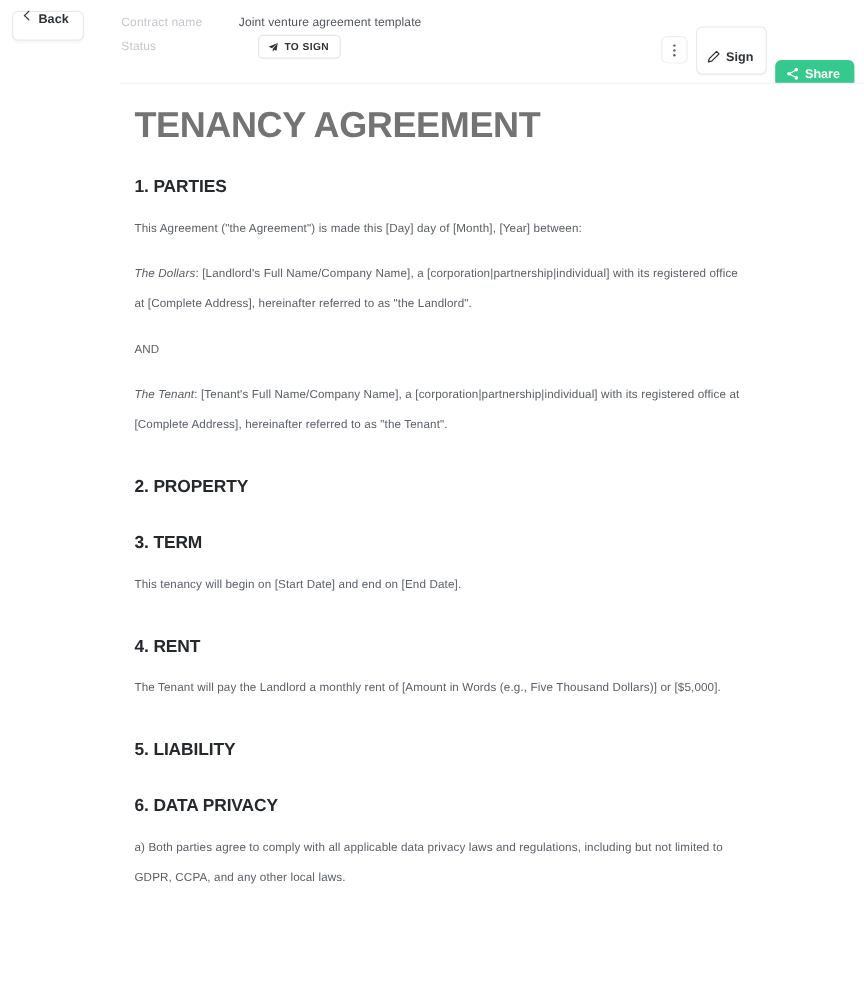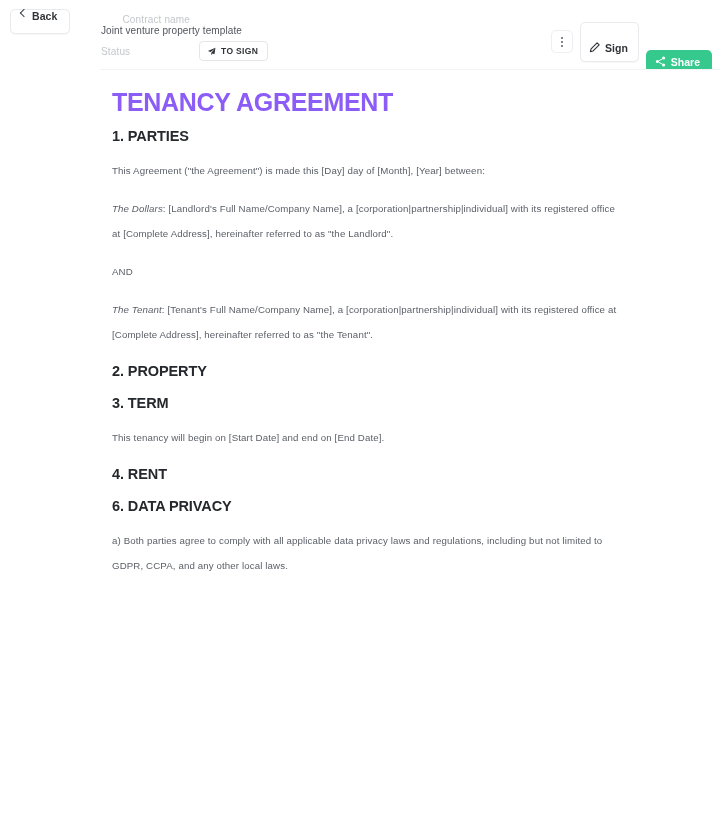--- a/index.html
+++ b/index.html
@@ -54,22 +54,22 @@
     color: #2f3337;
     letter-spacing: .1px;
   }
 
   .meta-row {
     position: absolute;
     display: flex;
     align-items: center;
     left: 101px;
   }
-  .meta-row.r1 { top: 14px; flex-direction: column; }
-  .meta-row.r2 { top: 41px; }
+  .meta-row.r1 { top: 14px; }
+  .meta-row.r2 { top: 29px; }
 
   .meta-label {
     width: 98px;
     font-size: 10px;
     color: #c3c7cc;
     letter-spacing: .15px;
   }
   .meta-value {
     font-size: 10px;
     color: #50555c;
@@ -79,20 +79,21 @@
   .status-badge {
     display: inline-flex;
     align-items: center;
     gap: 5px;
     height: 20px;
     padding: 0 9px 0 7px;
     border: 1px solid #e4e6ea;
     border-radius: 4px;
     background: #fff;
     cursor: pointer;
+    margin-left: 16px;
   }
   .status-badge .txt {
     font-size: 8.5px;
     font-weight: bold;
     color: #2f3337;
     letter-spacing: .35px;
   }
 
   
   .actions {
@@ -171,33 +172,33 @@
     width: 720px;
     height: 749px;
     overflow: hidden;
     background: #ffffff;
   }
   .doc {
     padding: 18px 102px 0 112px;
   }
 
   .doc-title {
-    font-size: 25px;
-    font-weight: bold;
-    color: #8b5cf6;
+    font-size: 30px;
+    font-weight: bold;
+    color: #737373;
     letter-spacing: -0.3px;
-    margin-bottom: 11px;
+    margin-bottom: 26px;
   }
 
   .sec-h {
     font-size: 14.5px;
     font-weight: bold;
     color: #25282c;
     letter-spacing: -0.1px;
-    margin-top: 16px;
+    margin-top: 31px;
     margin-bottom: 14px;
   }
   .sec-h:first-of-type { margin-top: 0; }
 
   .p {
     font-size: 9.7px;
     line-height: 25px;
     color: #5b6068;
     letter-spacing: .12px;
     margin-bottom: 13px;
@@ -210,21 +211,21 @@
 
 <div class="topbar">
 
   <div class="back-btn">
     <span class="chev"></span>
     <span class="lbl">Back</span>
   </div>
 
   <div class="meta-row r1">
     <span class="meta-label">Contract name</span>
-    <span class="meta-value">Joint venture property template</span>
+    <span class="meta-value">Joint venture agreement template</span>
   </div>
 
   <div class="meta-row r2">
     <span class="meta-label">Status</span>
     <span class="status-badge">
       <svg width="9" height="9" viewBox="0 0 16 16">
         <path d="M15 1.5 1.5 7l5 2.1L14.6 2 7.6 10.4l.1 4.1 2.2-3 3.4 1.5z" fill="#2f3337"></path>
       </svg>
       <span class="txt">TO SIGN</span>
     </span>
@@ -262,17 +263,19 @@
     <div id="sections">
         <div class="sec-h">1. PARTIES</div>
         <p class="p">This Agreement ("the Agreement") is made this [Day] day of [Month], [Year] between:</p>
         <p class="p"><em>The Dollars</em>: [Landlord's Full Name/Company Name], a [corporation|partnership|individual] with its registered office at [Complete Address], hereinafter referred to as "the Landlord".</p>
         <p class="p">AND</p>
         <p class="p"><em>The Tenant</em>: [Tenant's Full Name/Company Name], a [corporation|partnership|individual] with its registered office at [Complete Address], hereinafter referred to as "the Tenant".</p>
         <div class="sec-h">2. PROPERTY</div>
         <div class="sec-h">3. TERM</div>
         <p class="p">This tenancy will begin on [Start Date] and end on [End Date].</p>
         <div class="sec-h">4. RENT</div>
+        <p class="p">The Tenant will pay the Landlord a monthly rent of [Amount in Words (e.g., Five Thousand Dollars)] or [$5,000].</p>
+        <div class="sec-h">5. LIABILITY</div>
         <div class="sec-h">6. DATA PRIVACY</div>
         <p class="p">a) Both parties agree to comply with all applicable data privacy laws and regulations, including but not limited to GDPR, CCPA, and any other local laws.</p>
       </div>
   </div>
 </div>
 
 </body></html>

